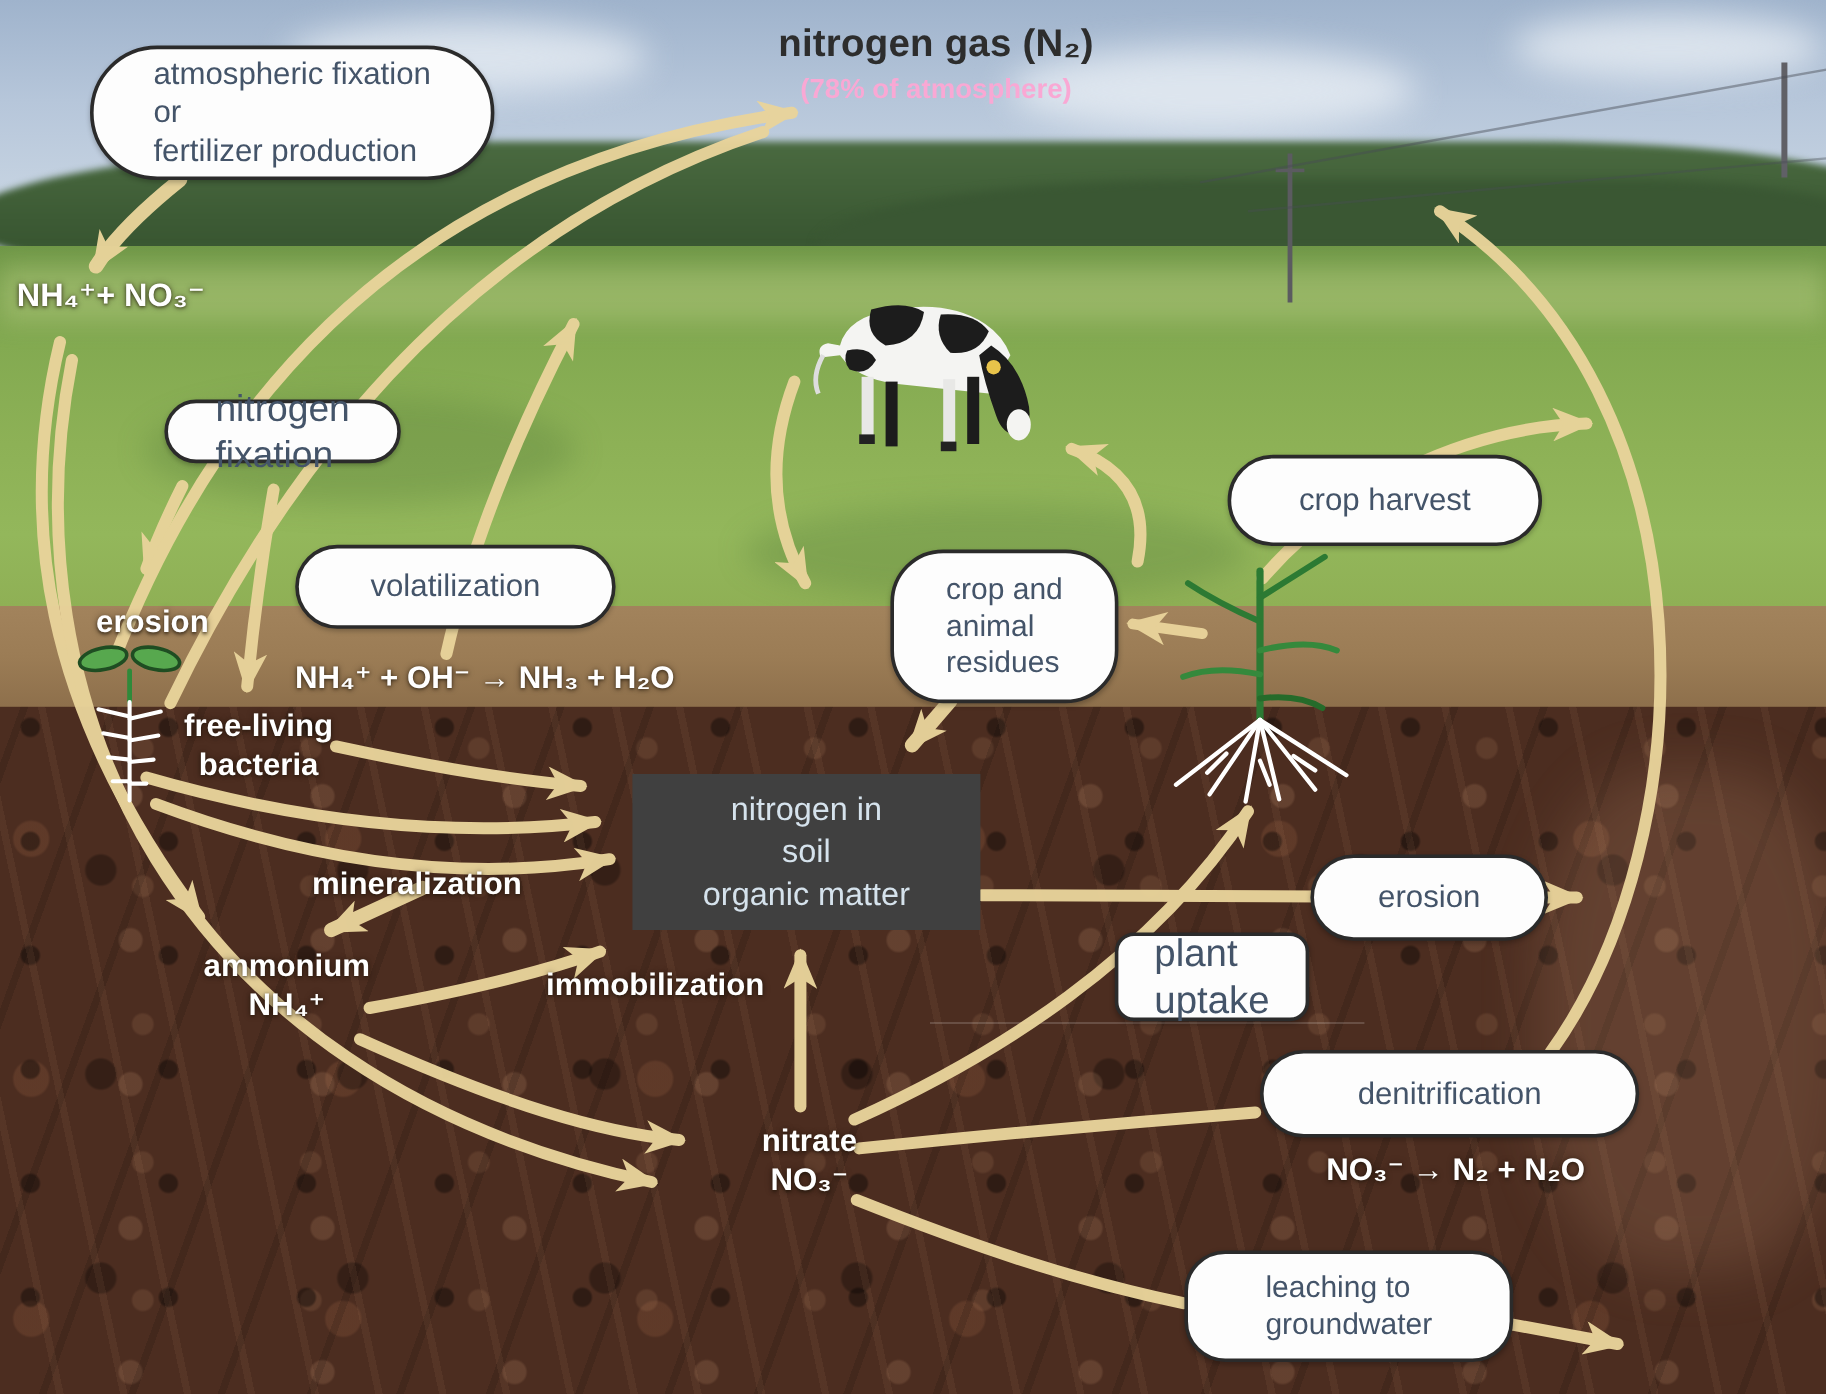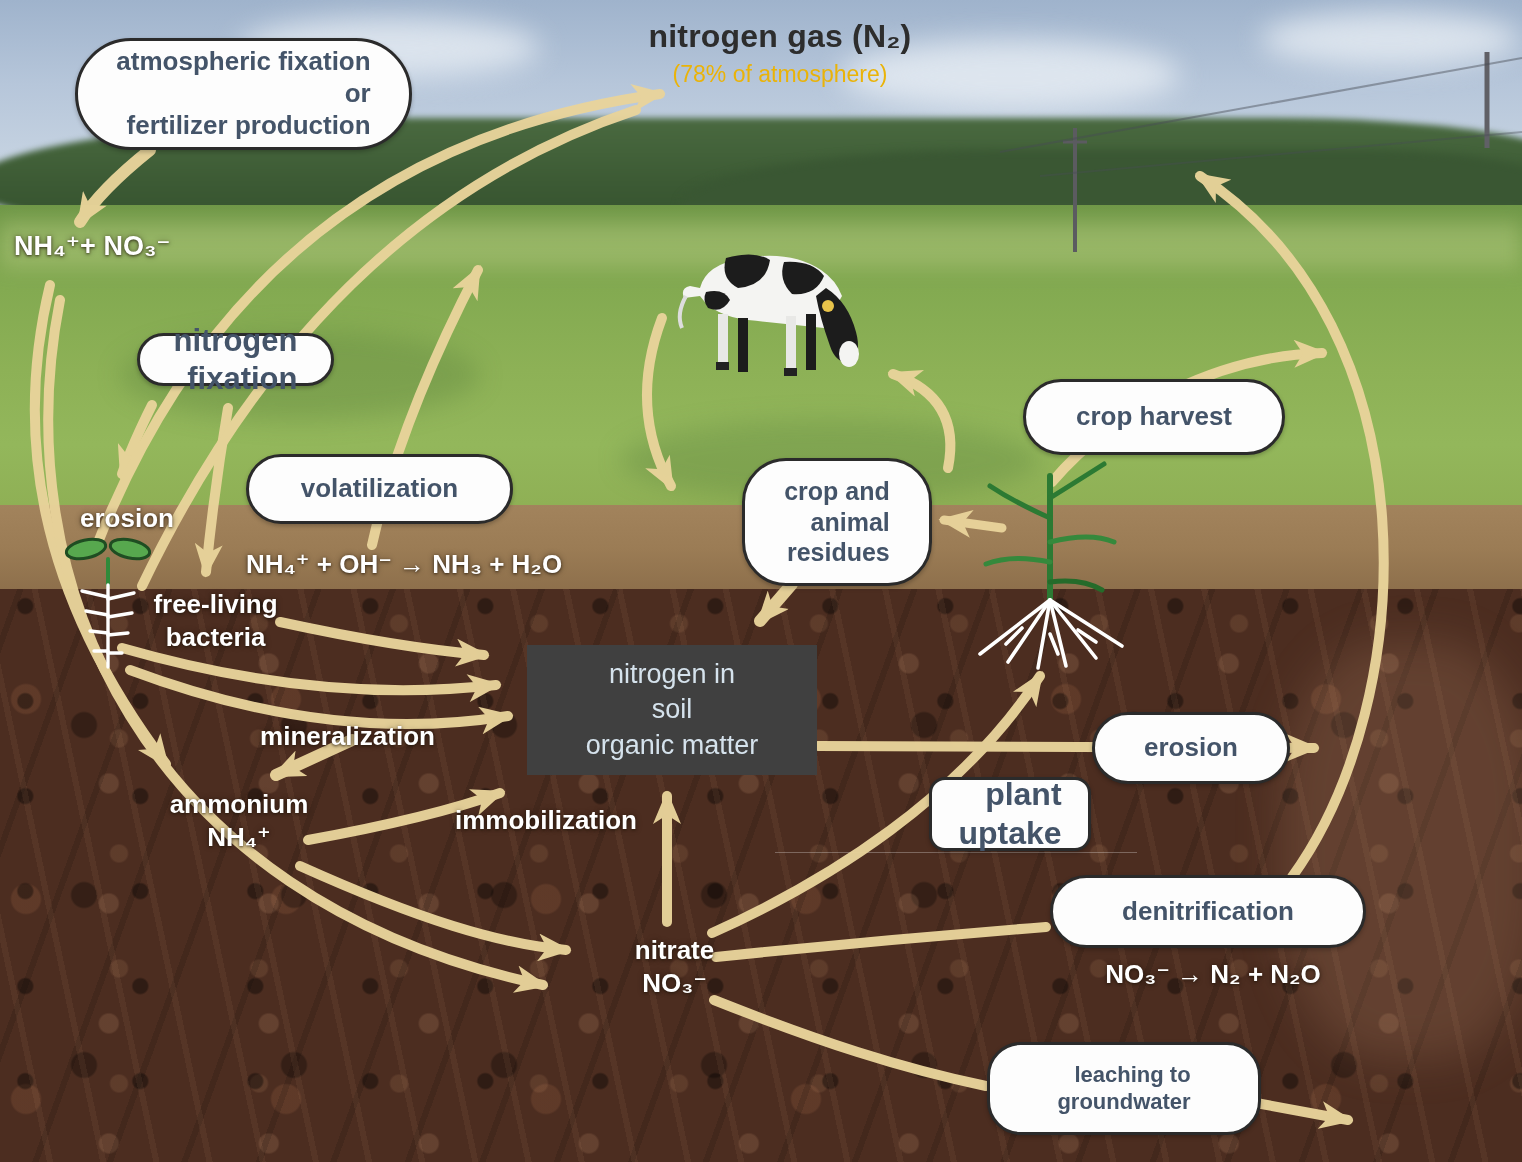--- a/index.html
+++ b/index.html
@@ -37,33 +37,33 @@
   .soil-streaks{position:absolute;left:0;top:589px;width:100%;height:573px;
     background:repeating-linear-gradient(78deg, transparent 0 46px, rgba(215,160,120,.07) 46px 52px),
                repeating-linear-gradient(-70deg, transparent 0 64px, rgba(0,0,0,.12) 64px 70px);}
   .soil-light{position:absolute;left:1280px;top:640px;width:260px;height:420px;
     background:rgba(205,155,120,.18);border-radius:40%;filter:blur(22px);}
   .divider-line{position:absolute;left:775px;top:852px;width:362px;height:1px;
     background:rgba(255,255,255,.28);}
 
   
   .bubble{position:absolute;background:#fdfdfd;border:3.5px solid #2b2b2b;
-    display:flex;align-items:center;justify-content:center;text-align:right;
-    color:#445469;font-weight:700;font-size:26px;line-height:1.22;white-space:pre-line;
+    display:flex;align-items:center;justify-content:center;text-align:left;
+    color:#445469;font-weight:400;font-size:26px;line-height:1.22;white-space:pre-line;
     box-shadow:0 2px 4px rgba(0,0,0,.25);}
   .pill{border-radius:999px;}
   .darkbox{position:absolute;background:#404040;color:#d5e2ec;
     display:flex;align-items:center;justify-content:center;text-align:center;
     font-size:27px;line-height:1.3;white-space:pre-line;font-weight:500;}
   .wlabel{position:absolute;color:#ffffff;font-size:26px;font-weight:600;line-height:1.25;
     text-align:center;white-space:pre-line;
     text-shadow:0 1px 3px rgba(30,20,10,.75),0 0 6px rgba(30,20,10,.4);}
   .title-wrap{position:absolute;left:560px;top:18px;width:440px;text-align:center;color:#2d2d2d;}
   .title-main{font-size:32px;font-weight:700;letter-spacing:.2px;}
-  .title-sub{font-size:23px;font-weight:400;margin-top:6px;color:#eab308;}
+  .title-sub{font-size:23px;font-weight:700;margin-top:6px;color:#f9a8d4;}
 </style>
 </head>
 <body>
 
 <div id="stage">
 
   <div class="sky"></div>
   <div class="cloud" style="left:240px;top:18px;width:300px;height:60px"></div>
   <div class="cloud" style="left:840px;top:40px;width:340px;height:70px"></div>
   <div class="cloud" style="left:1260px;top:12px;width:260px;height:55px"></div>
@@ -208,16 +208,16 @@
 fixation</div>
   <div class="bubble pill" style="left:246px;top:454px;width:267px;height:70px">volatilization</div>
   <div class="bubble pill" style="left:1023px;top:379px;width:262px;height:76px">crop harvest</div>
   <div class="bubble pill" style="left:1092px;top:712px;width:198px;height:72px">erosion</div>
   <div class="bubble" style="left:742px;top:458px;width:190px;height:128px;border-radius:44px;font-size:25px">crop and
 animal
 residues</div>
   <div class="bubble" style="left:929px;top:777px;width:162px;height:74px;border-radius:16px;font-size:32px">plant
 uptake</div>
   <div class="bubble pill" style="left:1050px;top:875px;width:316px;height:73px">denitrification</div>
-  <div class="bubble" style="left:987px;top:1042px;width:274px;height:93px;border-radius:34px;font-size:22px">leaching to
+  <div class="bubble" style="left:987px;top:1042px;width:274px;height:93px;border-radius:34px;font-size:25px">leaching to
 groundwater</div>
 
 </div>
 
 </body></html>

